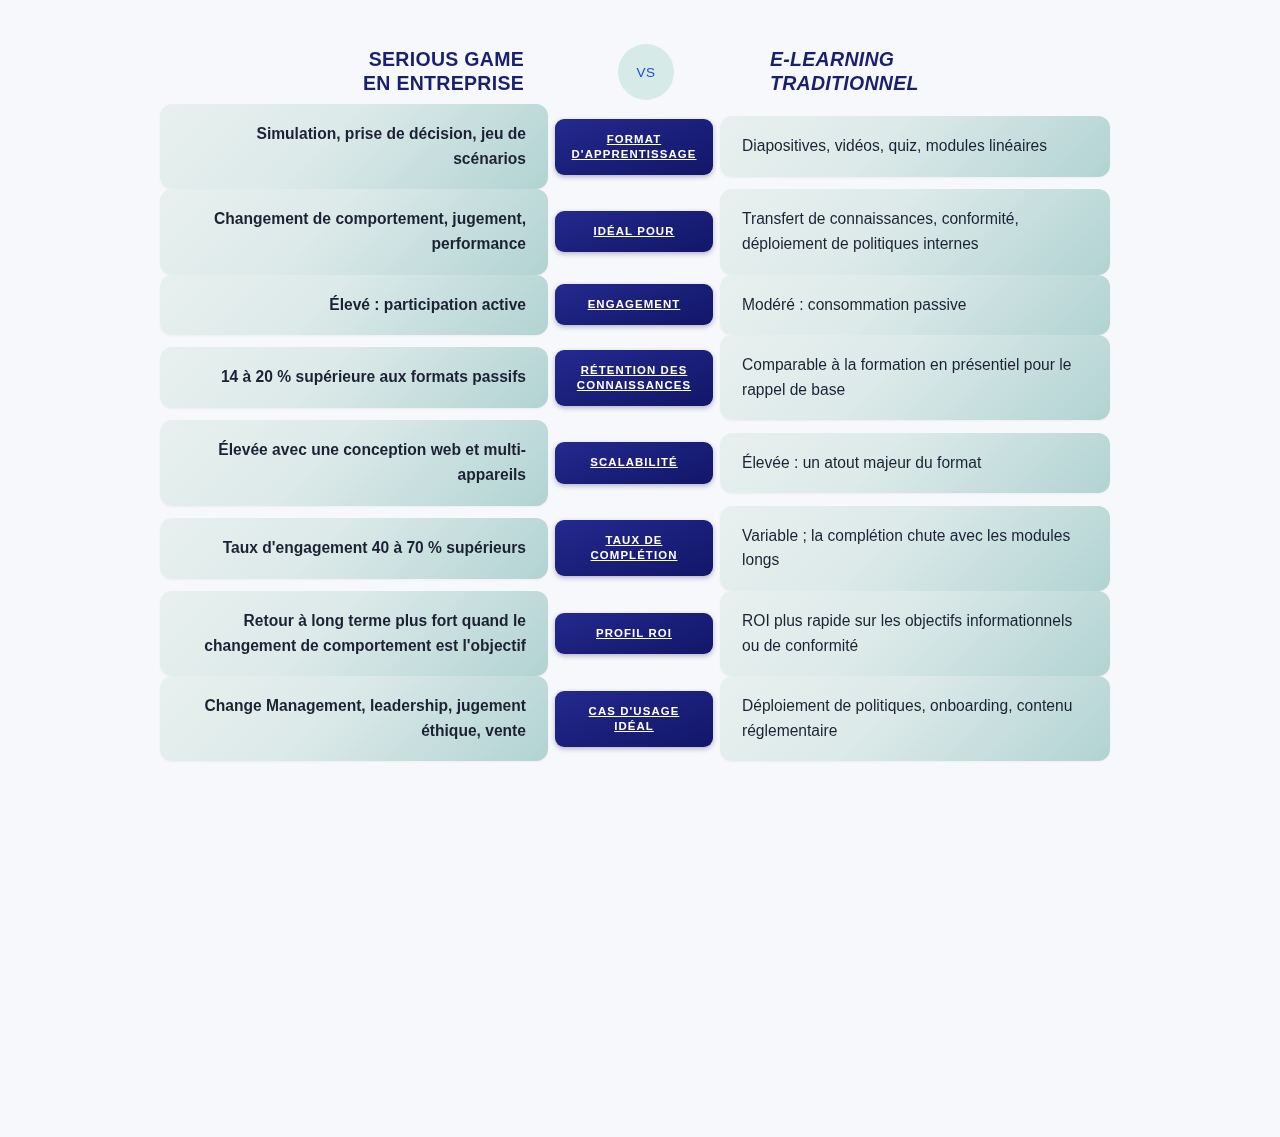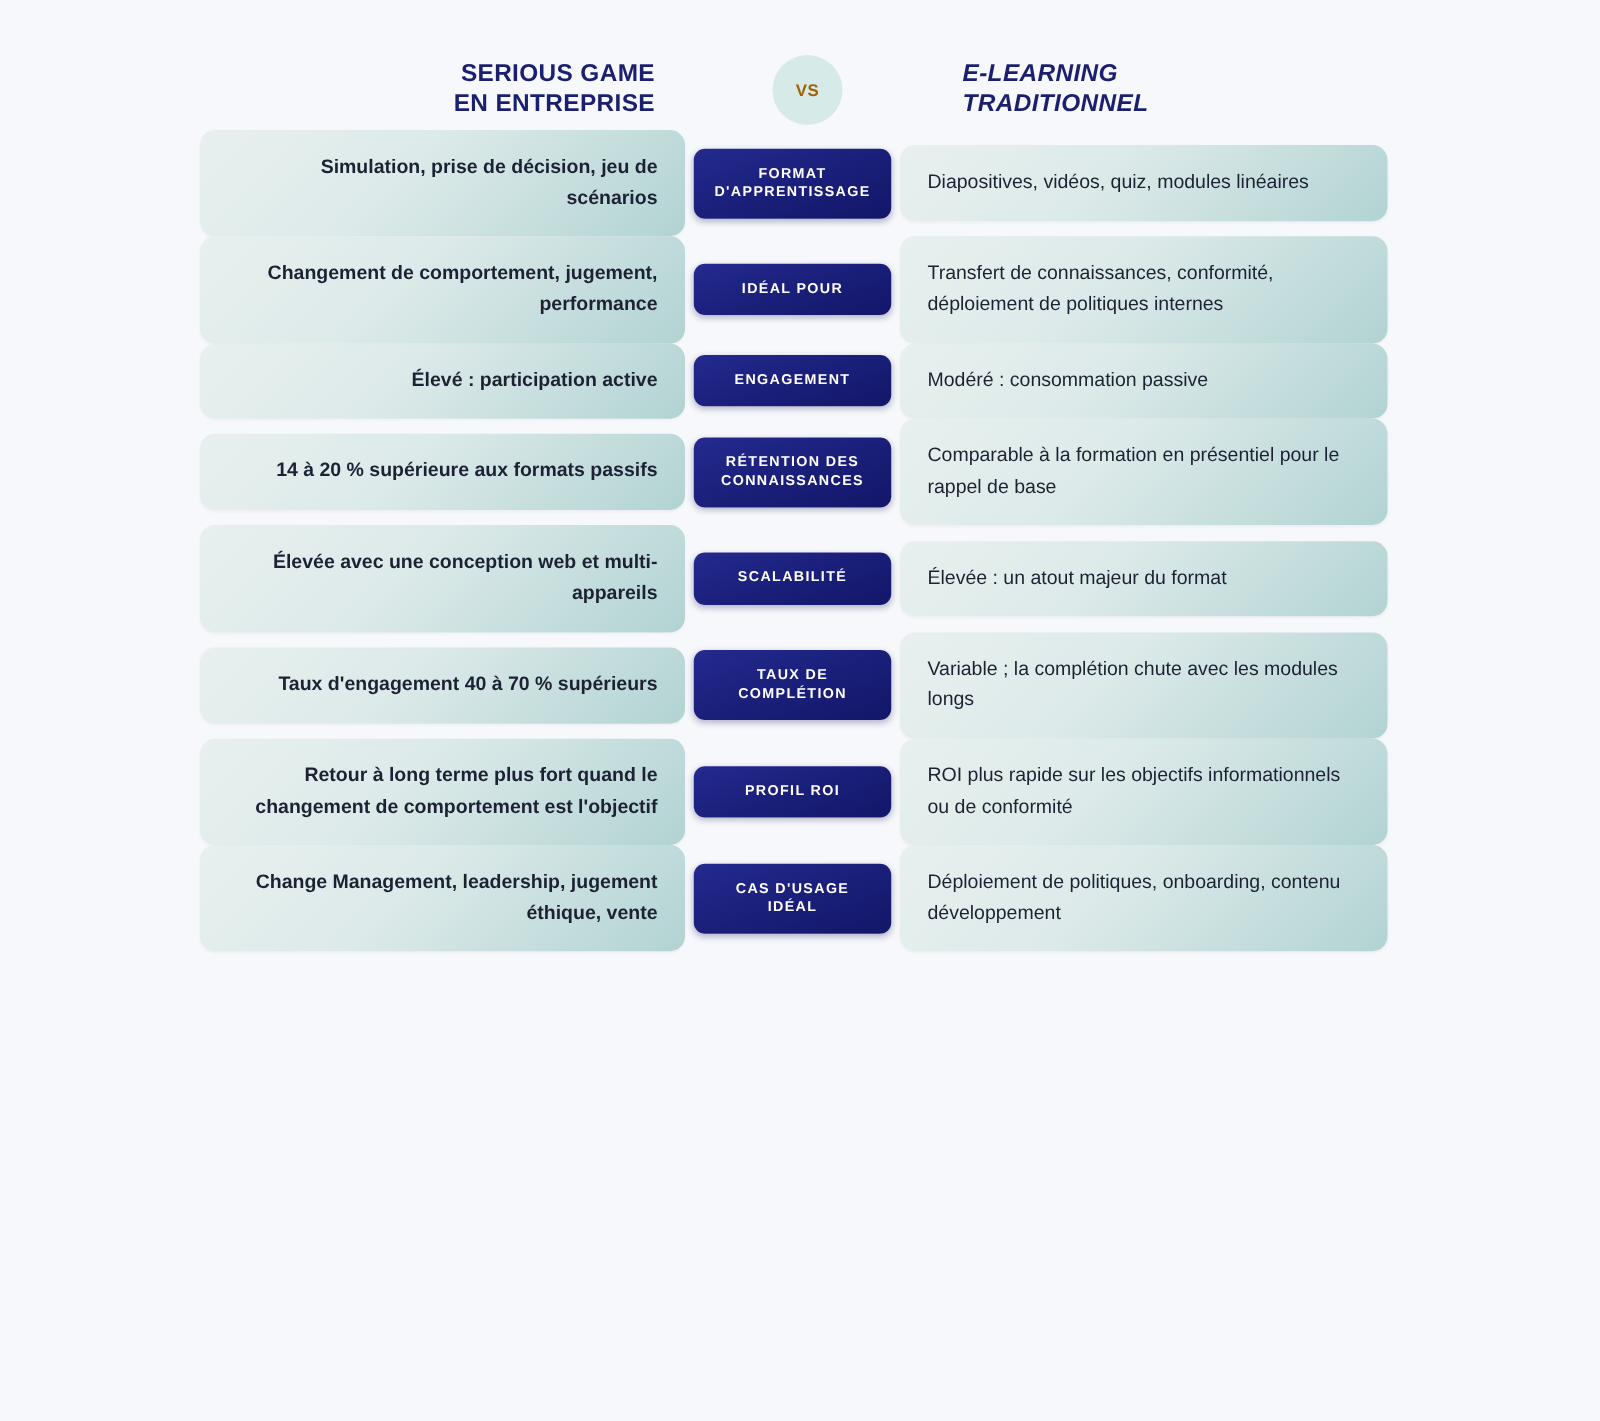--- a/index.html
+++ b/index.html
@@ -47,22 +47,22 @@
   }
   .vs-badge {
     width: 56px;
     height: 56px;
     border-radius: 50%;
     background: #d6eae8;
     display: flex;
     align-items: center;
     justify-content: center;
     font-size: 13.5px;
-    font-weight: bold;
-    color: #a16207;
+    font-weight: normal;
+    color: #1d4ed8;
     letter-spacing: 0.4px;
     text-transform: uppercase;
   }
 
   
   .rows {
     display: flex;
     flex-direction: column;
   }
   .row {
@@ -108,20 +108,21 @@
     font-weight: bold;
     letter-spacing: 1.1px;
     line-height: 1.32;
     text-transform: uppercase;
     text-align: center;
     padding: 13px 14px;
     width: 158px;
     box-sizing: border-box;
     box-shadow: 0 2px 5px rgba(20, 25, 90, 0.30);
     white-space: pre-line;
+    text-decoration: underline;
   }
 </style>
 </head>
 <body>
 
 <div class="comparison-wrap">
 
   <div class="header-row">
     <div class="col-title left" style="white-space: pre-line;">SERIOUS GAME
 EN ENTREPRISE</div>
@@ -184,17 +185,17 @@
           <div class="pill">PROFIL ROI</div>
         </div>
         <div class="cell right">ROI plus rapide sur les objectifs informationnels ou de conformité</div>
       </div>
       <div class="row">
         <div class="cell left">Change Management, leadership, jugement éthique, vente</div>
         <div class="pill-cell">
           <div class="pill">CAS D'USAGE
 IDÉAL</div>
         </div>
-        <div class="cell right">Déploiement de politiques, onboarding, contenu développement</div>
+        <div class="cell right">Déploiement de politiques, onboarding, contenu réglementaire</div>
       </div>
     </div>
 
 </div>
 
 </body></html>

